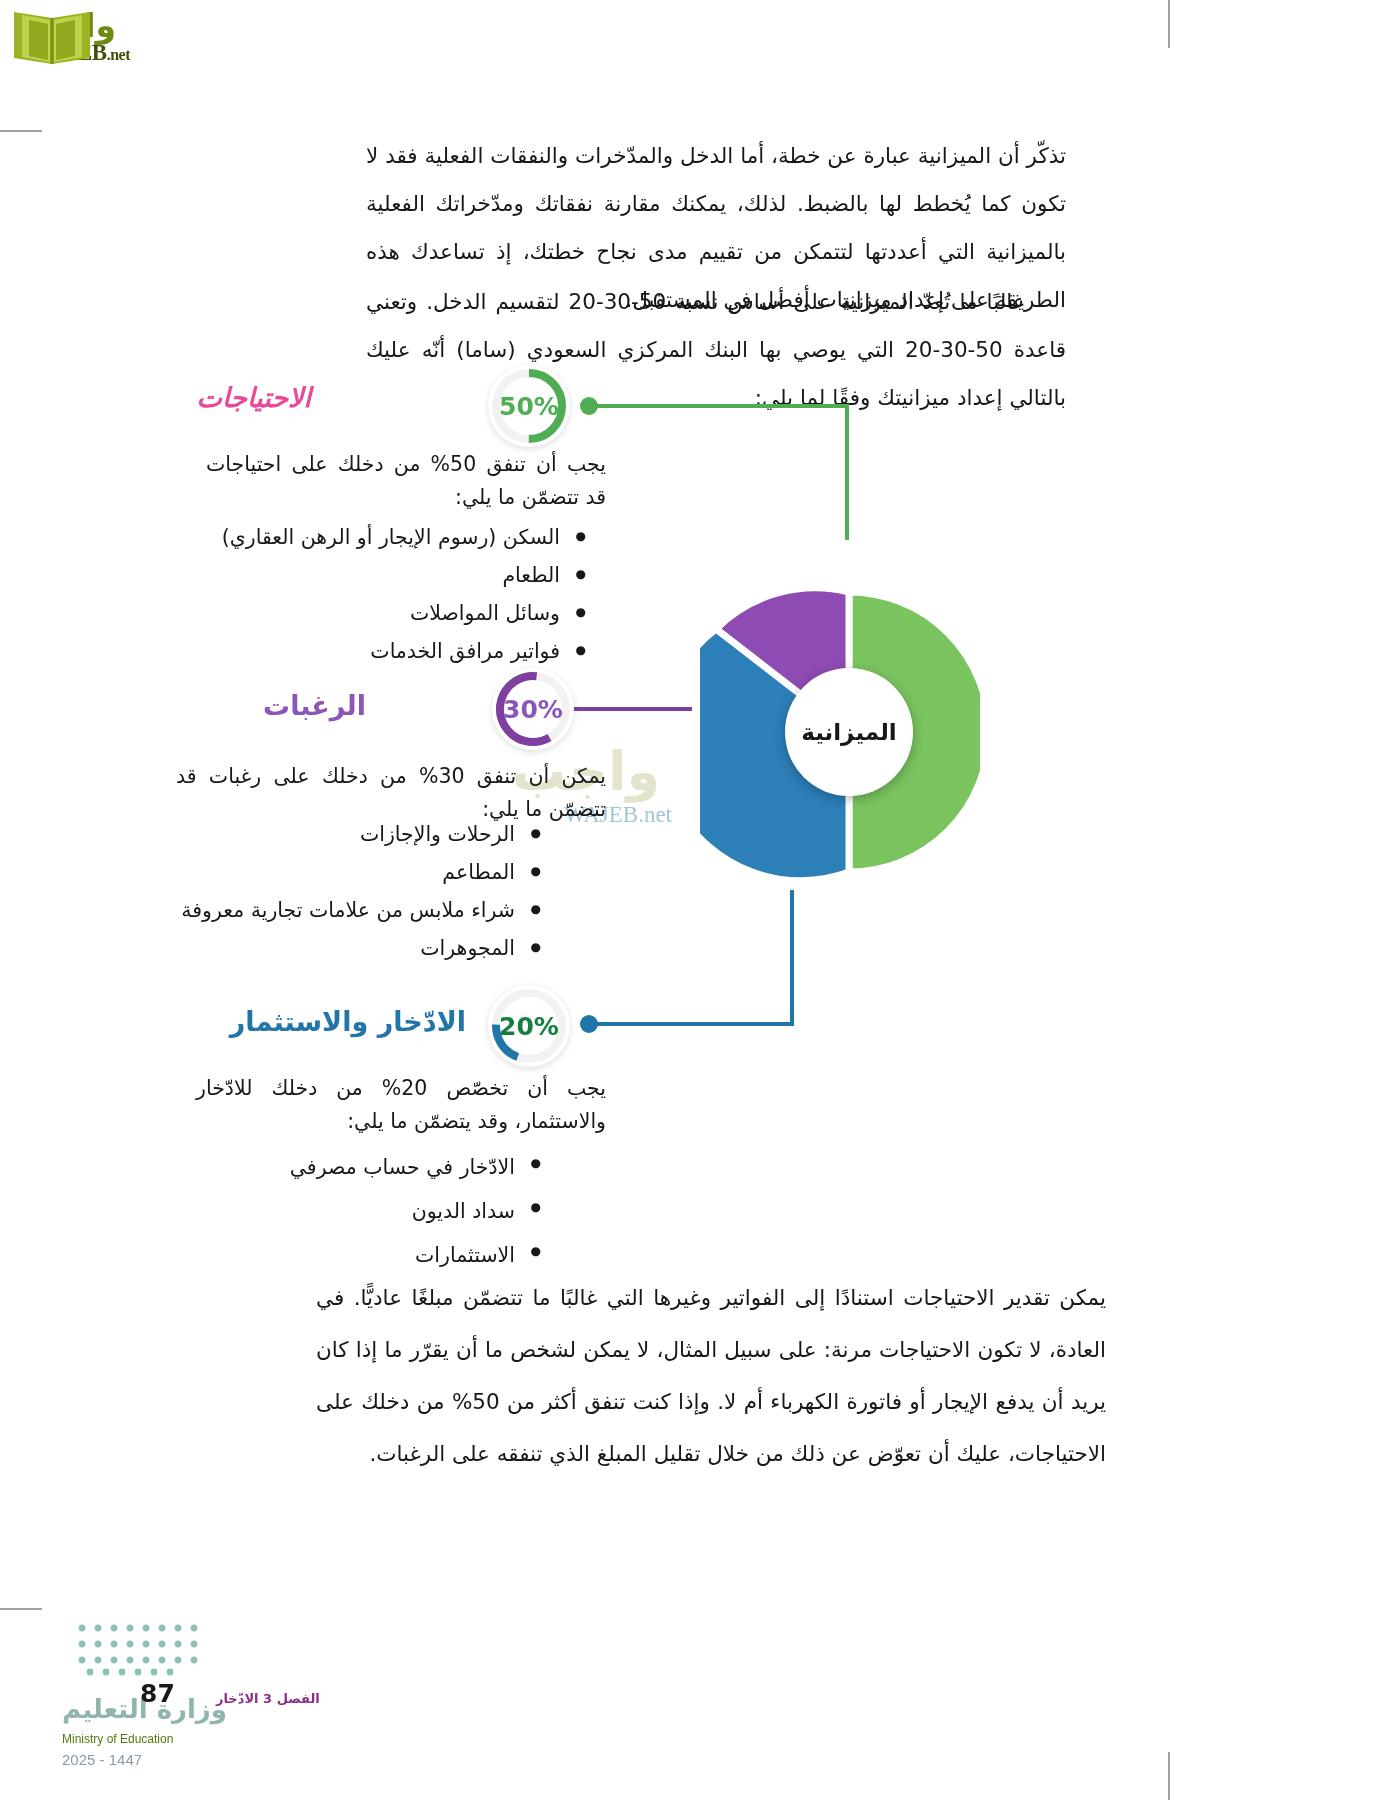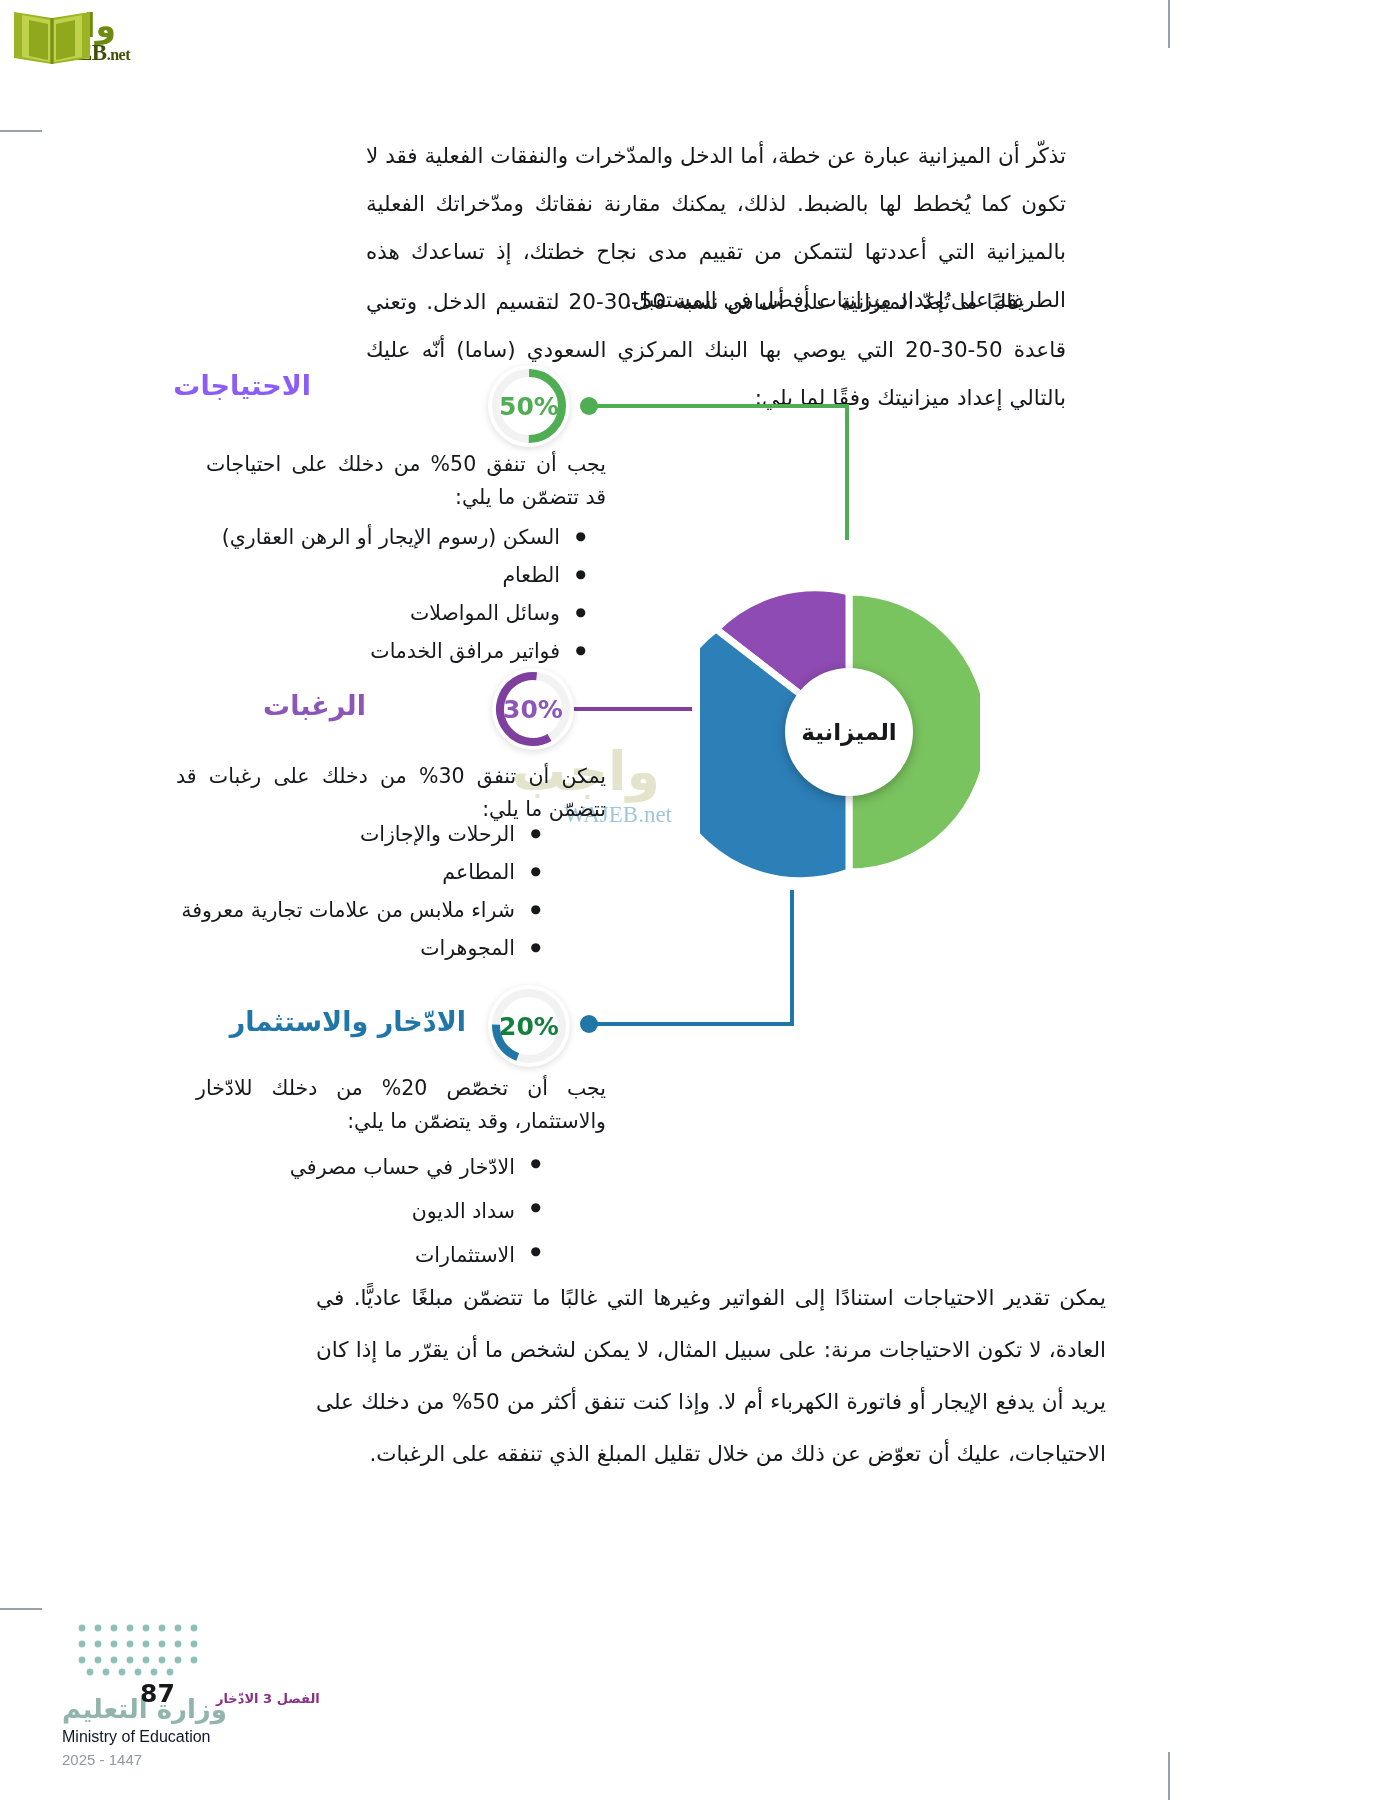--- a/index.html
+++ b/index.html
@@ -117,22 +117,22 @@
 
   
   .footer { position: absolute; left: 0; bottom: 0; width: 100%; height: 230px; }
   .moe-dots { position: absolute; left: 74px; bottom: 122px; width: 140px; height: 58px; }
   .moe-ar {
     position: absolute; left: 62px; bottom: 76px; font-size: 26px;
     color: #7ea8a0; direction: rtl; letter-spacing: 4px; font-weight: bold;
     font-family: "DejaVu Sans", sans-serif; opacity: .85;
   }
   .moe-en {
-    position: absolute; left: 62px; bottom: 54px; font-size: 16px;
-    color: #0f172a; direction: ltr; font-family: "Liberation Sans", sans-serif;
+    position: absolute; left: 62px; bottom: 54px; font-size: 12px;
+    color: #4d7c0f; direction: ltr; font-family: "Liberation Sans", sans-serif;
   }
   .moe-yr {
     position: absolute; left: 62px; bottom: 32px; font-size: 15px;
     color: #8c9aa3; direction: ltr; font-family: "Liberation Sans", sans-serif;
   }
   .pagenum {
     position: absolute; left: 140px; bottom: 92px;
     font-size: 25px; font-weight: bold; color: #17181a; direction: ltr;
     font-family: "DejaVu Sans", sans-serif;
   }
@@ -200,21 +200,21 @@
 <div class="dot" style="left:580px; top:1015px; background:#2176a8;"></div>
 
 <div class="badge" style="left:488px; top:365px;">
   <div class="ring-bg"></div>
   <svg viewBox="0 0 82 82">
     <circle cx="41" cy="41" r="33" fill="none" stroke="#f2f2f2" stroke-width="8"></circle>
     <circle cx="41" cy="41" r="33" fill="none" stroke="#4fad53" stroke-width="8" stroke-dasharray="103.7 103.7" stroke-linecap="butt" transform="rotate(-90 41 41)"></circle>
   </svg>
   <div class="pct" style="color:#4fad53;">50%</div>
 </div>
-<div class="sec-title" style="right:1085px; top:370px; color:#8b5cf6;">الاحتياجات</div>
+<div class="sec-title" style="right:1085px; top:382px; color:#ec4899;font-style:italic;">الاحتياجات</div>
 <div class="sec-body" style="right:790px; top:448px; width:400px;">يجب أن تنفق 50% من دخلك على احتياجات قد تتضمّن ما يلي:</div>
 <ul class="sec-list" style="right:810px; top:518px; width:420px;">
   <li>السكن (رسوم الإيجار أو الرهن العقاري)</li>
   <li>الطعام</li>
   <li>وسائل المواصلات</li>
   <li>فواتير مرافق الخدمات</li>
 </ul>
 
 <div class="badge" style="left:492px; top:668px;">
   <div class="ring-bg"></div>

